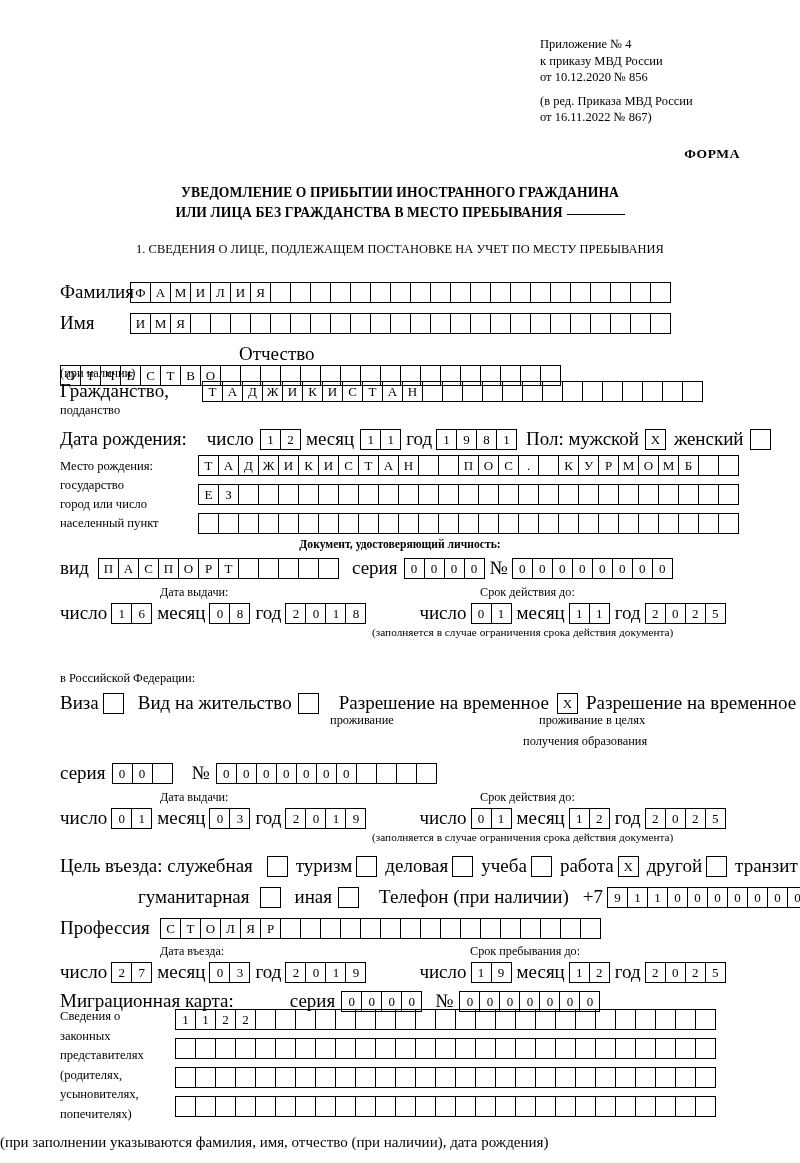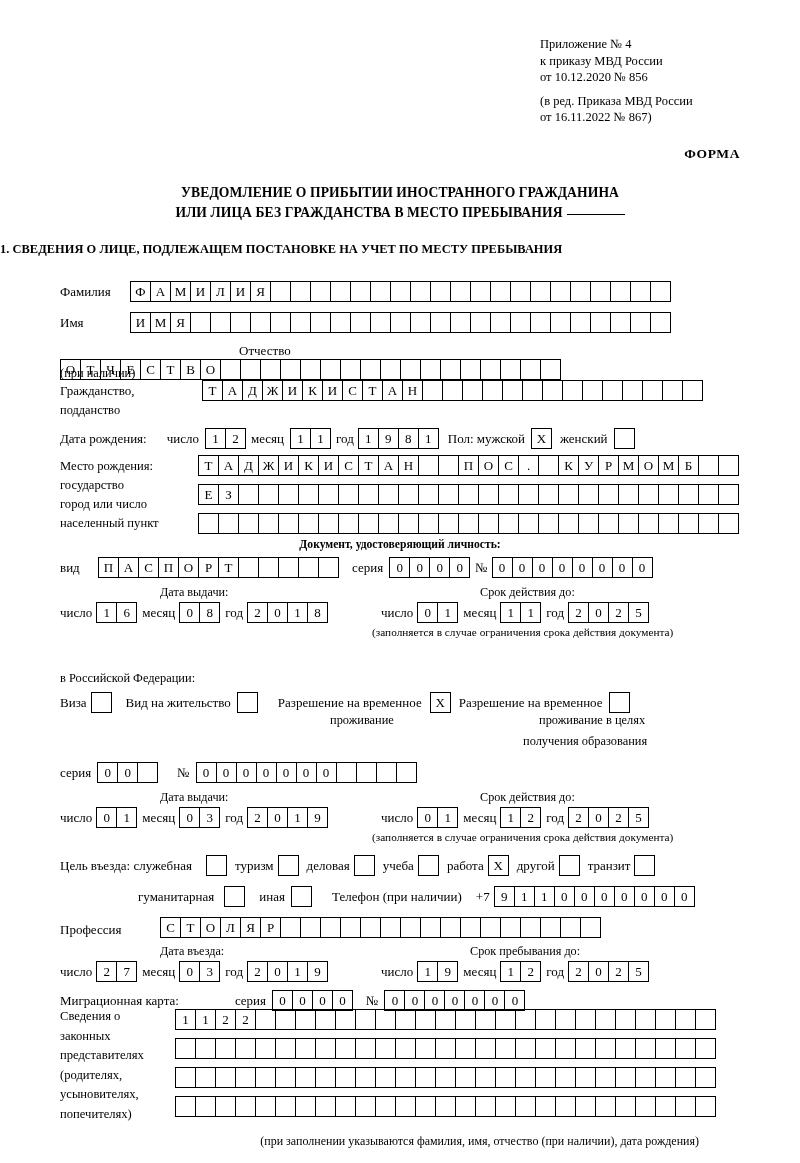--- a/index.html
+++ b/index.html
@@ -57,34 +57,34 @@
     width: 58px;
     border-bottom: 1px solid #000;
     vertical-align: 2px;
     margin-left: 4px;
   }
   .section-title {
     position: absolute;
     top: 242px;
     left: 0;
     width: 800px;
-    text-align: left;
+    text-align: center;
     font-size: 12.4px;
-    font-weight: bold;
+    font-weight: normal;
     letter-spacing: 0.05px;
   }
   .row {
     position: absolute;
     display: flex;
     align-items: center;
     font-size: 12.6px;
     white-space: nowrap;
   }
   .lbl {
-    font-size: 13px;
+    font-size: 19px;
     white-space: nowrap;
   }
   .cells {
     display: flex;
   }
   .cell {
     width: 21px;
     height: 21px;
     border: 1px solid #000;
     margin-right: -1px;
@@ -889,15 +889,15 @@
         <span class="cell"></span>
         <span class="cell"></span>
         <span class="cell"></span>
         <span class="cell"></span>
         <span class="cell"></span>
         <span class="cell"></span>
         <span class="cell"></span>
       </span>
   </div>
 
-  <div style="position:absolute; top:1134px; left:0; width:699px; text-align:right; font-size:12px;">(при заполнении указываются фамилия, имя, отчество (при наличии), дата рождения)</div>
+  <div style="position:absolute; top:1134px; left:0; width:699px; text-align:left; font-size:15px;">(при заполнении указываются фамилия, имя, отчество (при наличии), дата рождения)</div>
 
 </div>
 
 </body></html>

